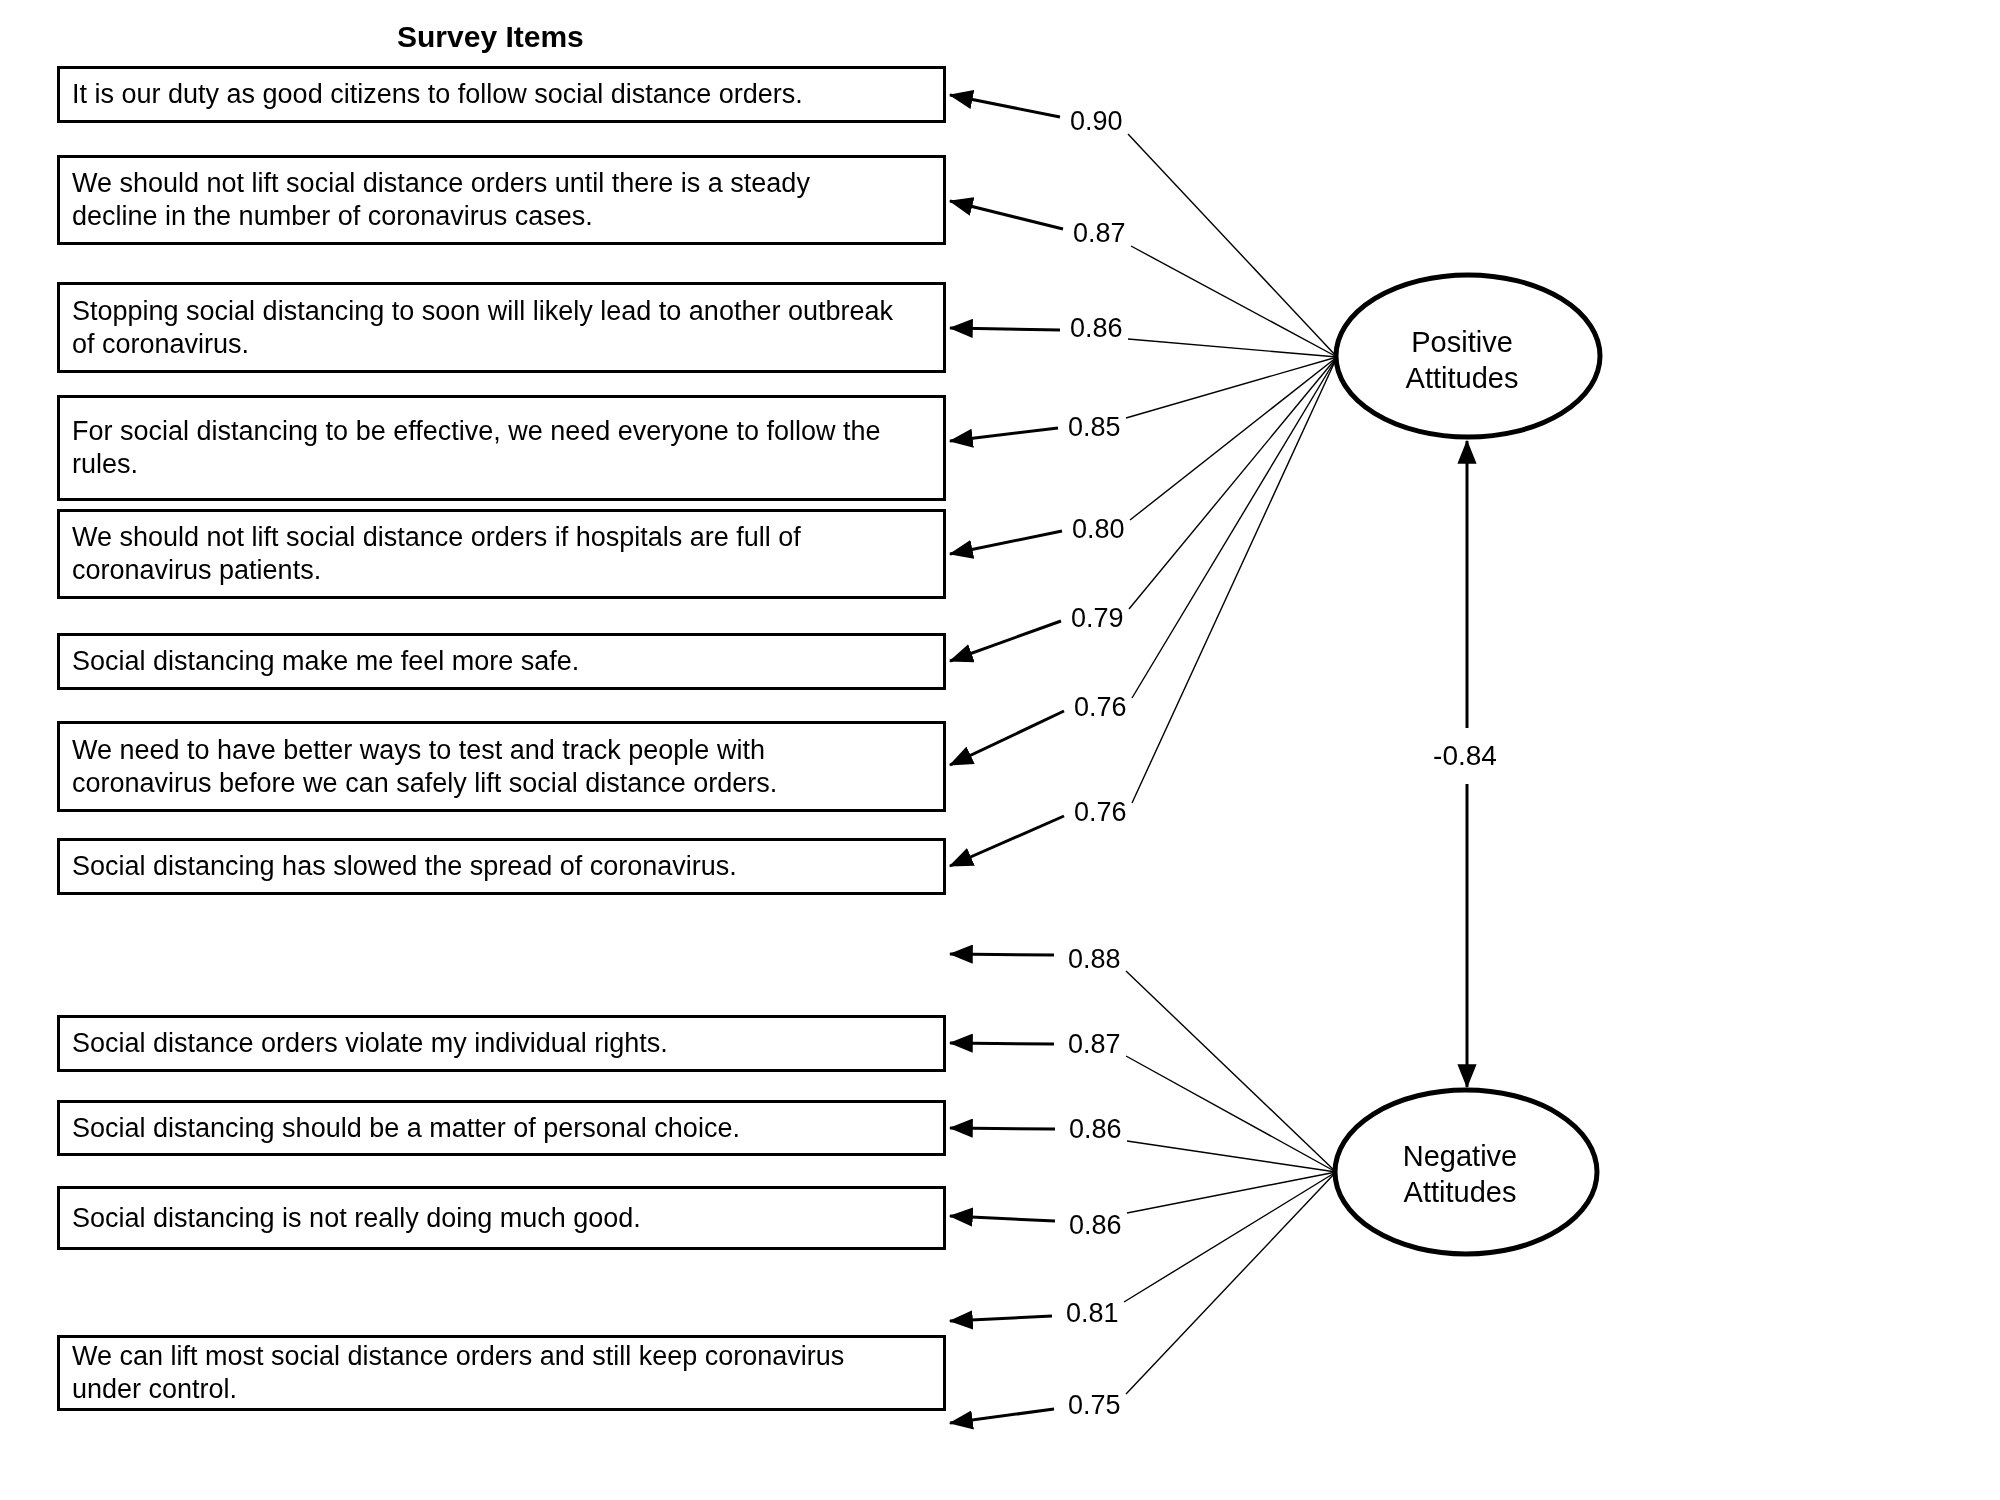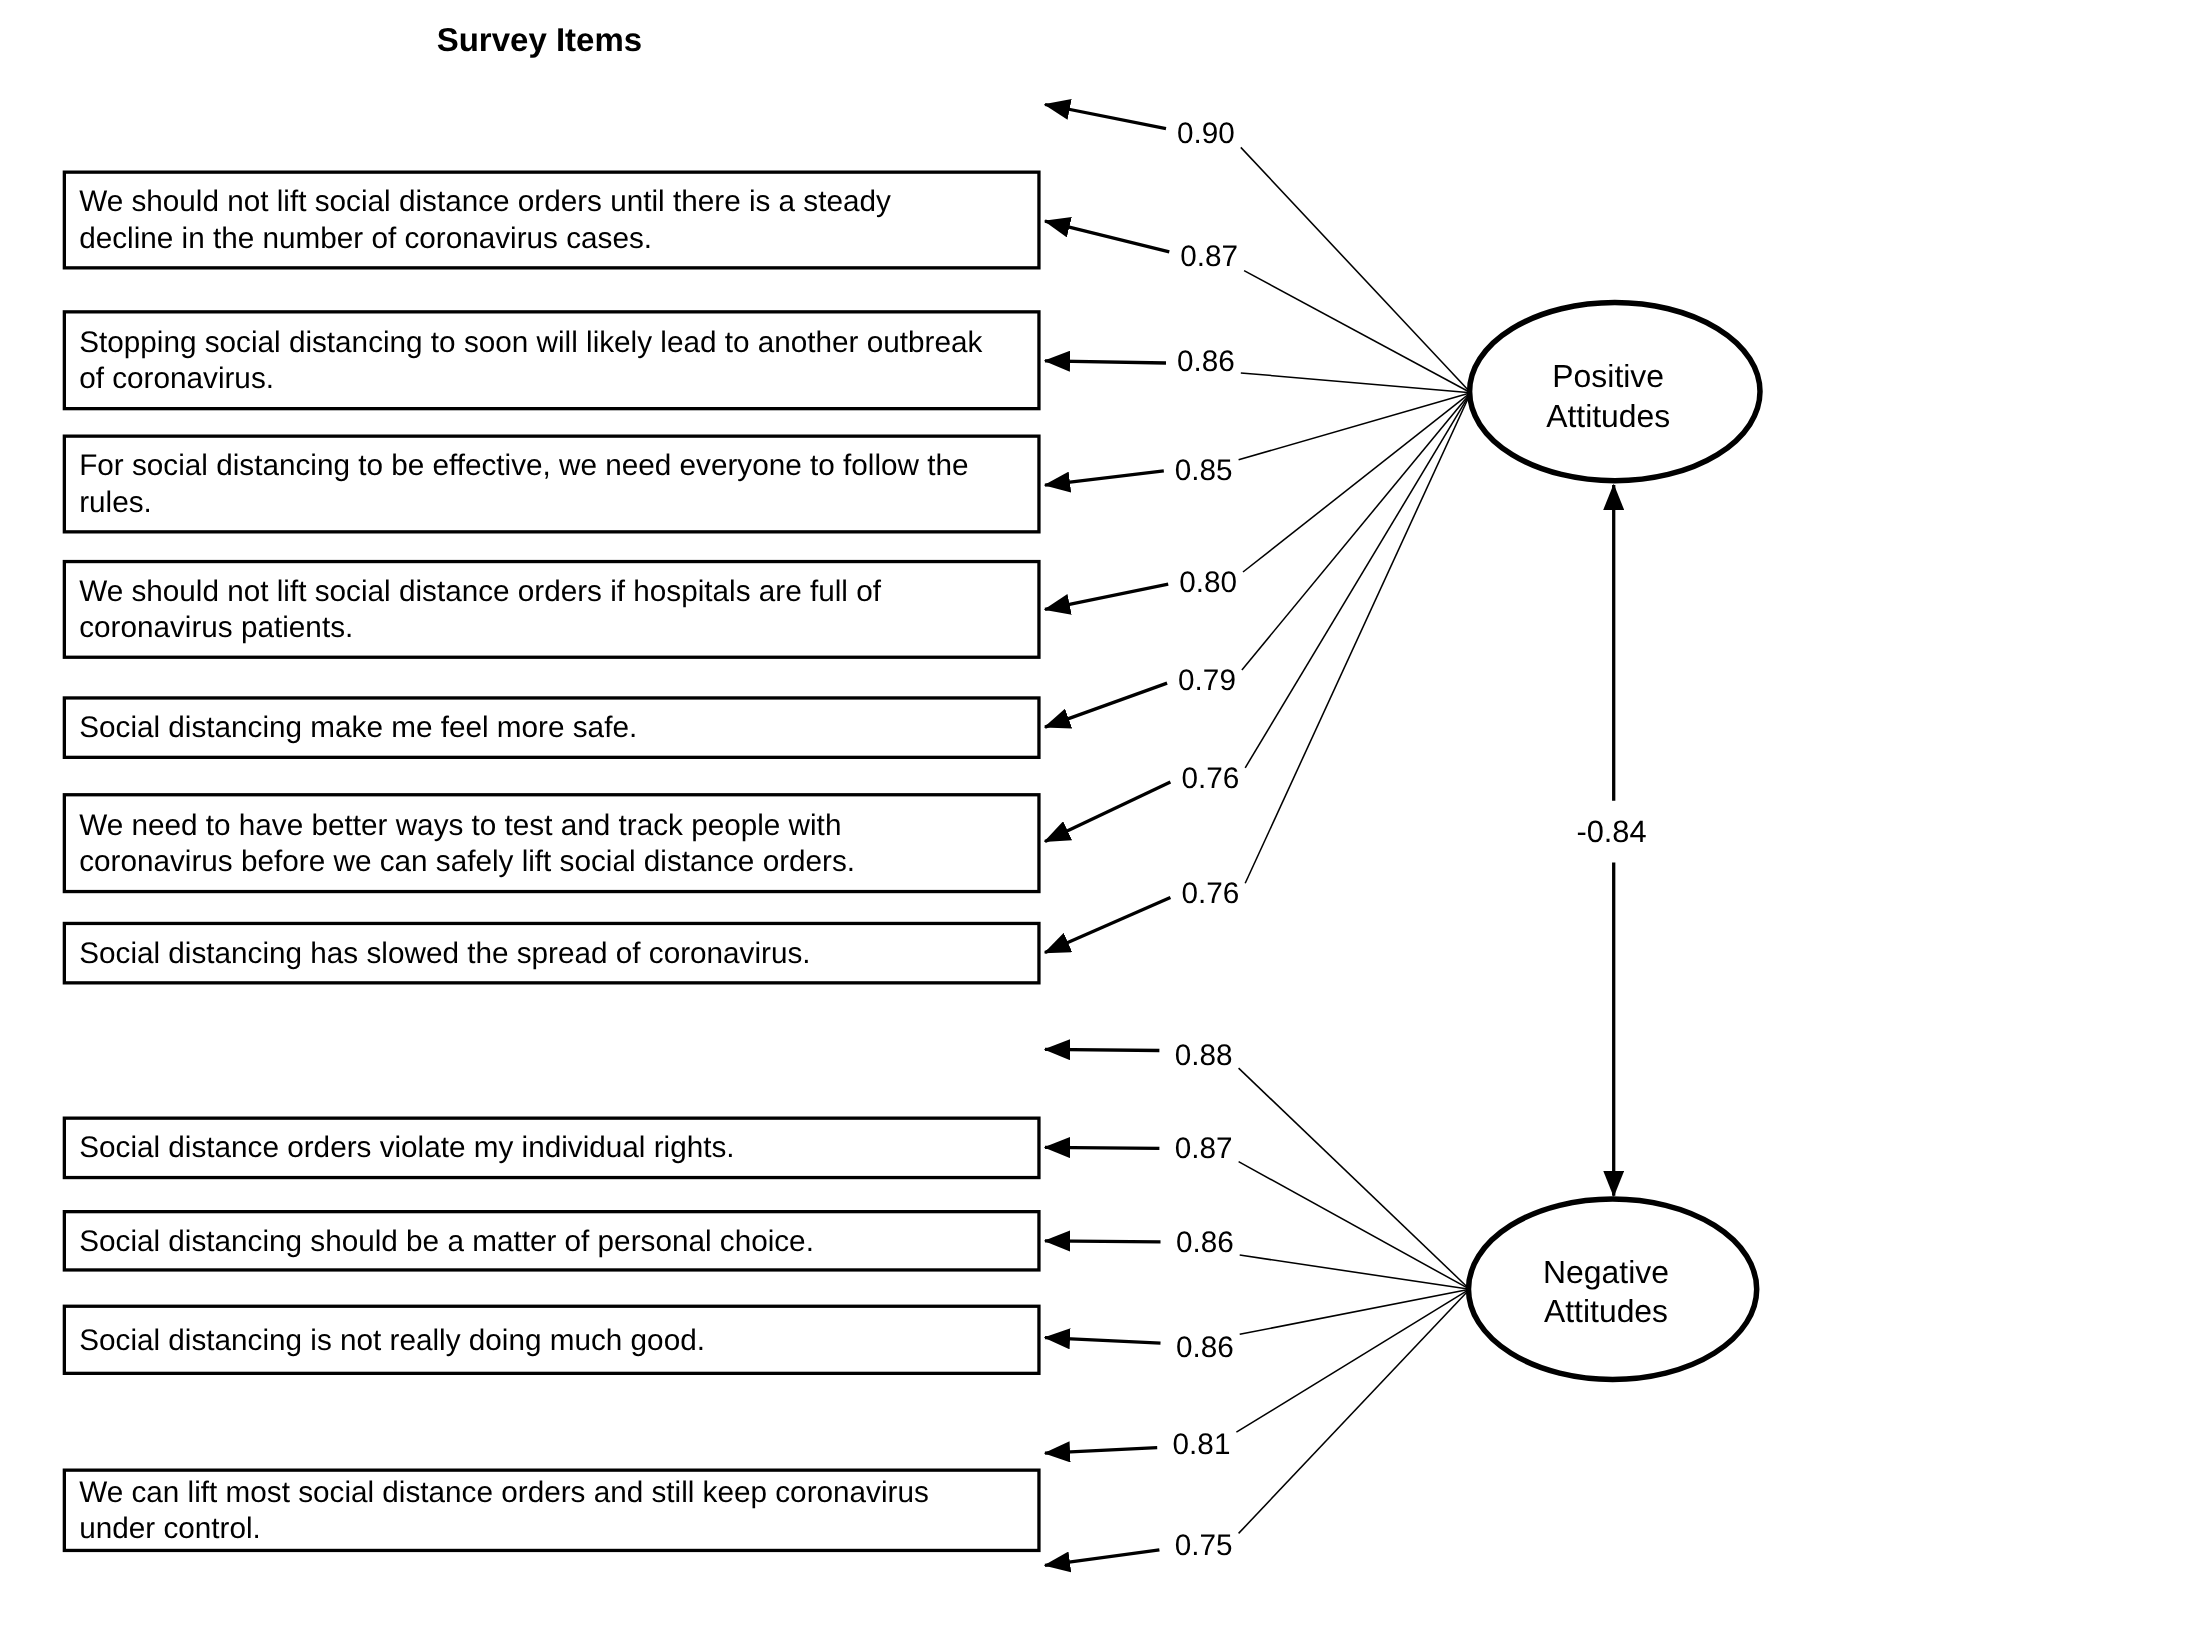--- a/index.html
+++ b/index.html
@@ -50,29 +50,32 @@
   .fac   { font-family: "Liberation Sans", sans-serif; font-size: 29px; fill: #000; text-anchor: middle; }
   .corr  { font-family: "Liberation Sans", sans-serif; font-size: 28px; fill: #000; text-anchor: middle; }
 </style>
 </head>
 <body>
 
 <div id="canvas">
 
   <div id="title">Survey Items</div>
 
+  <div class="box" style="top:66px;height:57px">
+      <span class="box-text">It is our duty as good citizens to follow social distance orders.</span>
+    </div>
   <div class="box" style="top:155px;height:90px">
       <span class="box-text">We should not lift social distance orders until there is a steady
 decline in the number of coronavirus cases.</span>
     </div>
   <div class="box" style="top:282px;height:91px">
       <span class="box-text">Stopping social distancing to soon will likely lead to another outbreak
 of coronavirus.</span>
     </div>
-  <div class="box" style="top:395px;height:90px">
+  <div class="box" style="top:395px;height:106px">
       <span class="box-text">For social distancing to be effective, we need everyone to follow the
 rules.</span>
     </div>
   <div class="box" style="top:509px;height:90px">
       <span class="box-text">We should not lift social distance orders if hospitals are full of
 coronavirus patients.</span>
     </div>
   <div class="box" style="top:633px;height:57px">
       <span class="box-text">Social distancing make me feel more safe.</span>
     </div>

